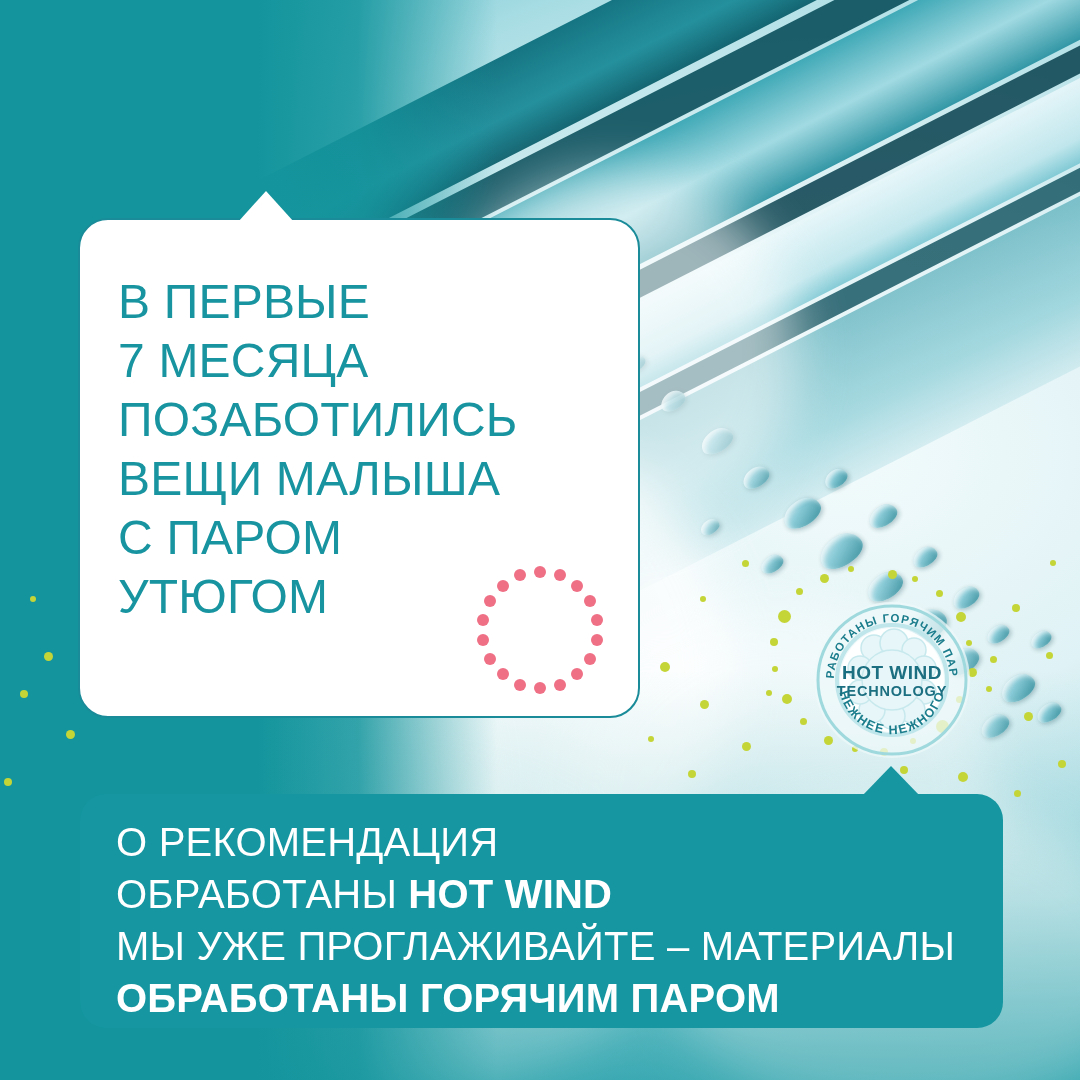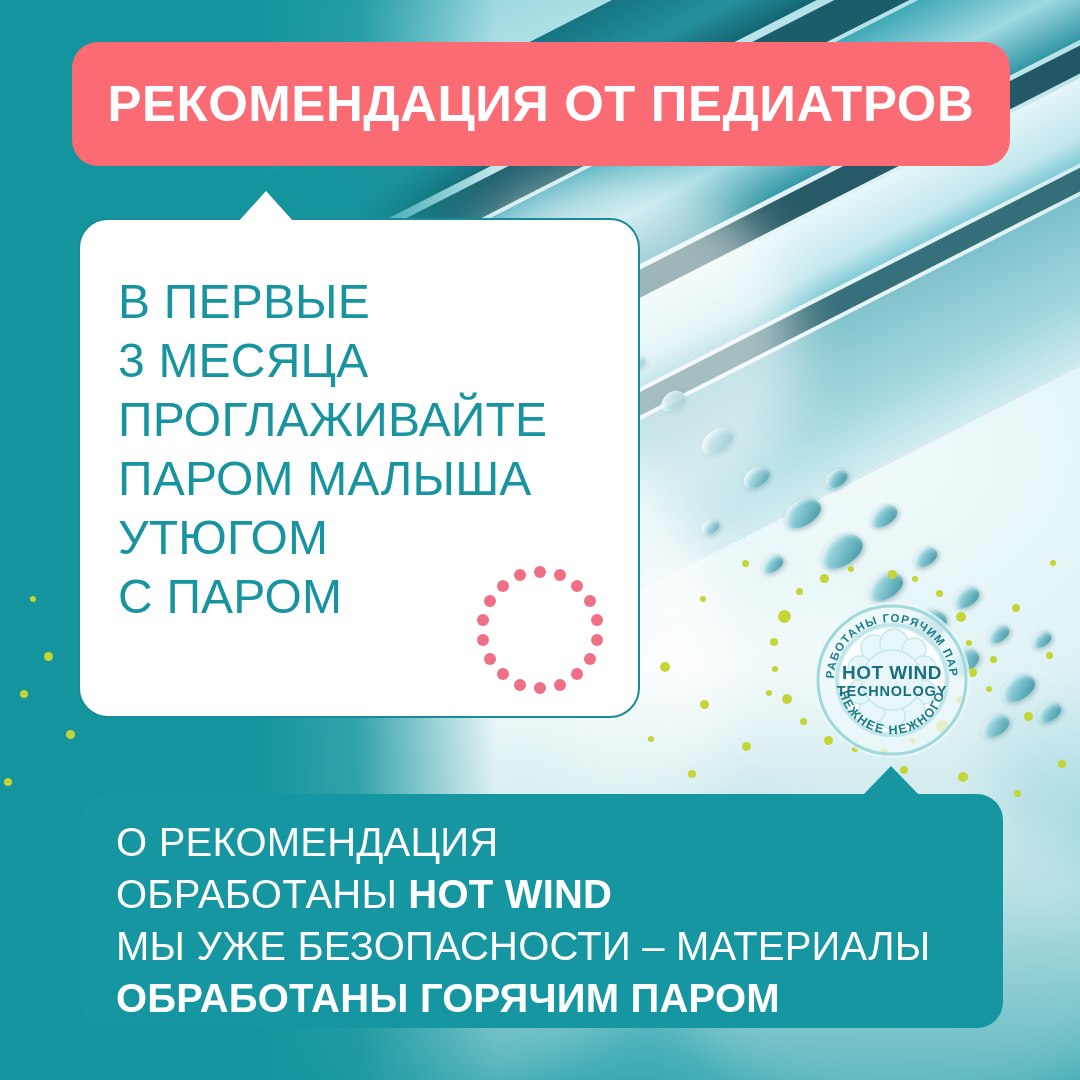--- a/index.html
+++ b/index.html
@@ -209,34 +209,30 @@
       <span class="gdot" style="position: absolute; left: 958px; top: 772px; width: 10px; height: 10px;"></span>
       <span class="gdot" style="position: absolute; left: 1014px; top: 790px; width: 7px; height: 7px;"></span>
       <span class="gdot" style="position: absolute; left: 900px; top: 766px; width: 8px; height: 8px;"></span>
       <span class="gdot" style="position: absolute; left: 742px; top: 560px; width: 7px; height: 7px;"></span>
       <span class="gdot" style="position: absolute; left: 700px; top: 596px; width: 6px; height: 6px;"></span>
       <span class="gdot" style="position: absolute; left: 30px; top: 596px; width: 6px; height: 6px;"></span>
       <span class="gdot" style="position: absolute; left: 86px; top: 566px; width: 6px; height: 6px;"></span>
       <span class="gdot" style="position: absolute; left: 1050px; top: 560px; width: 6px; height: 6px;"></span>
     </div>
 
-  <div class="banner">
-    <div class="banner-tab"></div>
-    <div class="banner-title">РЕКОМЕНДАЦИЯ ОТ ПЕДИАТРОВ</div>
-  </div>
 
   <div class="card">
     <div class="card-tab"></div>
     <div class="card-text">
       <div>В ПЕРВЫЕ</div>
-      <div>3 МЕСЯЦА</div>
-      <div>ПРОГЛАЖИВАЙТЕ</div>
-      <div>ПАРОМ МАЛЫША</div>
+      <div>7 МЕСЯЦА</div>
+      <div>ПОЗАБОТИЛИСЬ</div>
+      <div>ВЕЩИ МАЛЫША</div>
+      <div>С ПАРОМ</div>
       <div>УТЮГОМ</div>
-      <div>С ПАРОМ</div>
     </div>
   </div>
 
   <div class="dot-ring" id="dot-ring">
       <i style="left: 58px; top: 0px;"></i>
       <i style="left: 77.8372px; top: 3.49783px;"></i>
       <i style="left: 95.2817px; top: 13.5694px;"></i>
       <i style="left: 108.229px; top: 29px;"></i>
       <i style="left: 115.119px; top: 47.9284px;"></i>
       <i style="left: 115.119px; top: 68.0716px;"></i>
@@ -313,18 +309,18 @@
         <text x="80" y="96" text-anchor="middle" font-family="Liberation Sans, sans-serif" font-size="14.5" font-weight="bold" fill="#1b6f80" letter-spacing="0.8">TECHNOLOGY</text>
       </svg>
     </div>
   </div>
 
   <div class="panel">
     <div class="panel-tab"></div>
     <div class="panel-text">
       <div>О РЕКОМЕНДАЦИЯ</div>
       <div><span>ОБРАБОТАНЫ </span><b>HOT WIND</b></div>
-      <div>МЫ УЖЕ БЕЗОПАСНОСТИ – МАТЕРИАЛЫ</div>
+      <div>МЫ УЖЕ ПРОГЛАЖИВАЙТЕ – МАТЕРИАЛЫ</div>
       <div><b>ОБРАБОТАНЫ ГОРЯЧИМ ПАРОМ</b></div>
     </div>
   </div>
 
 </div>
 
 </body></html>

